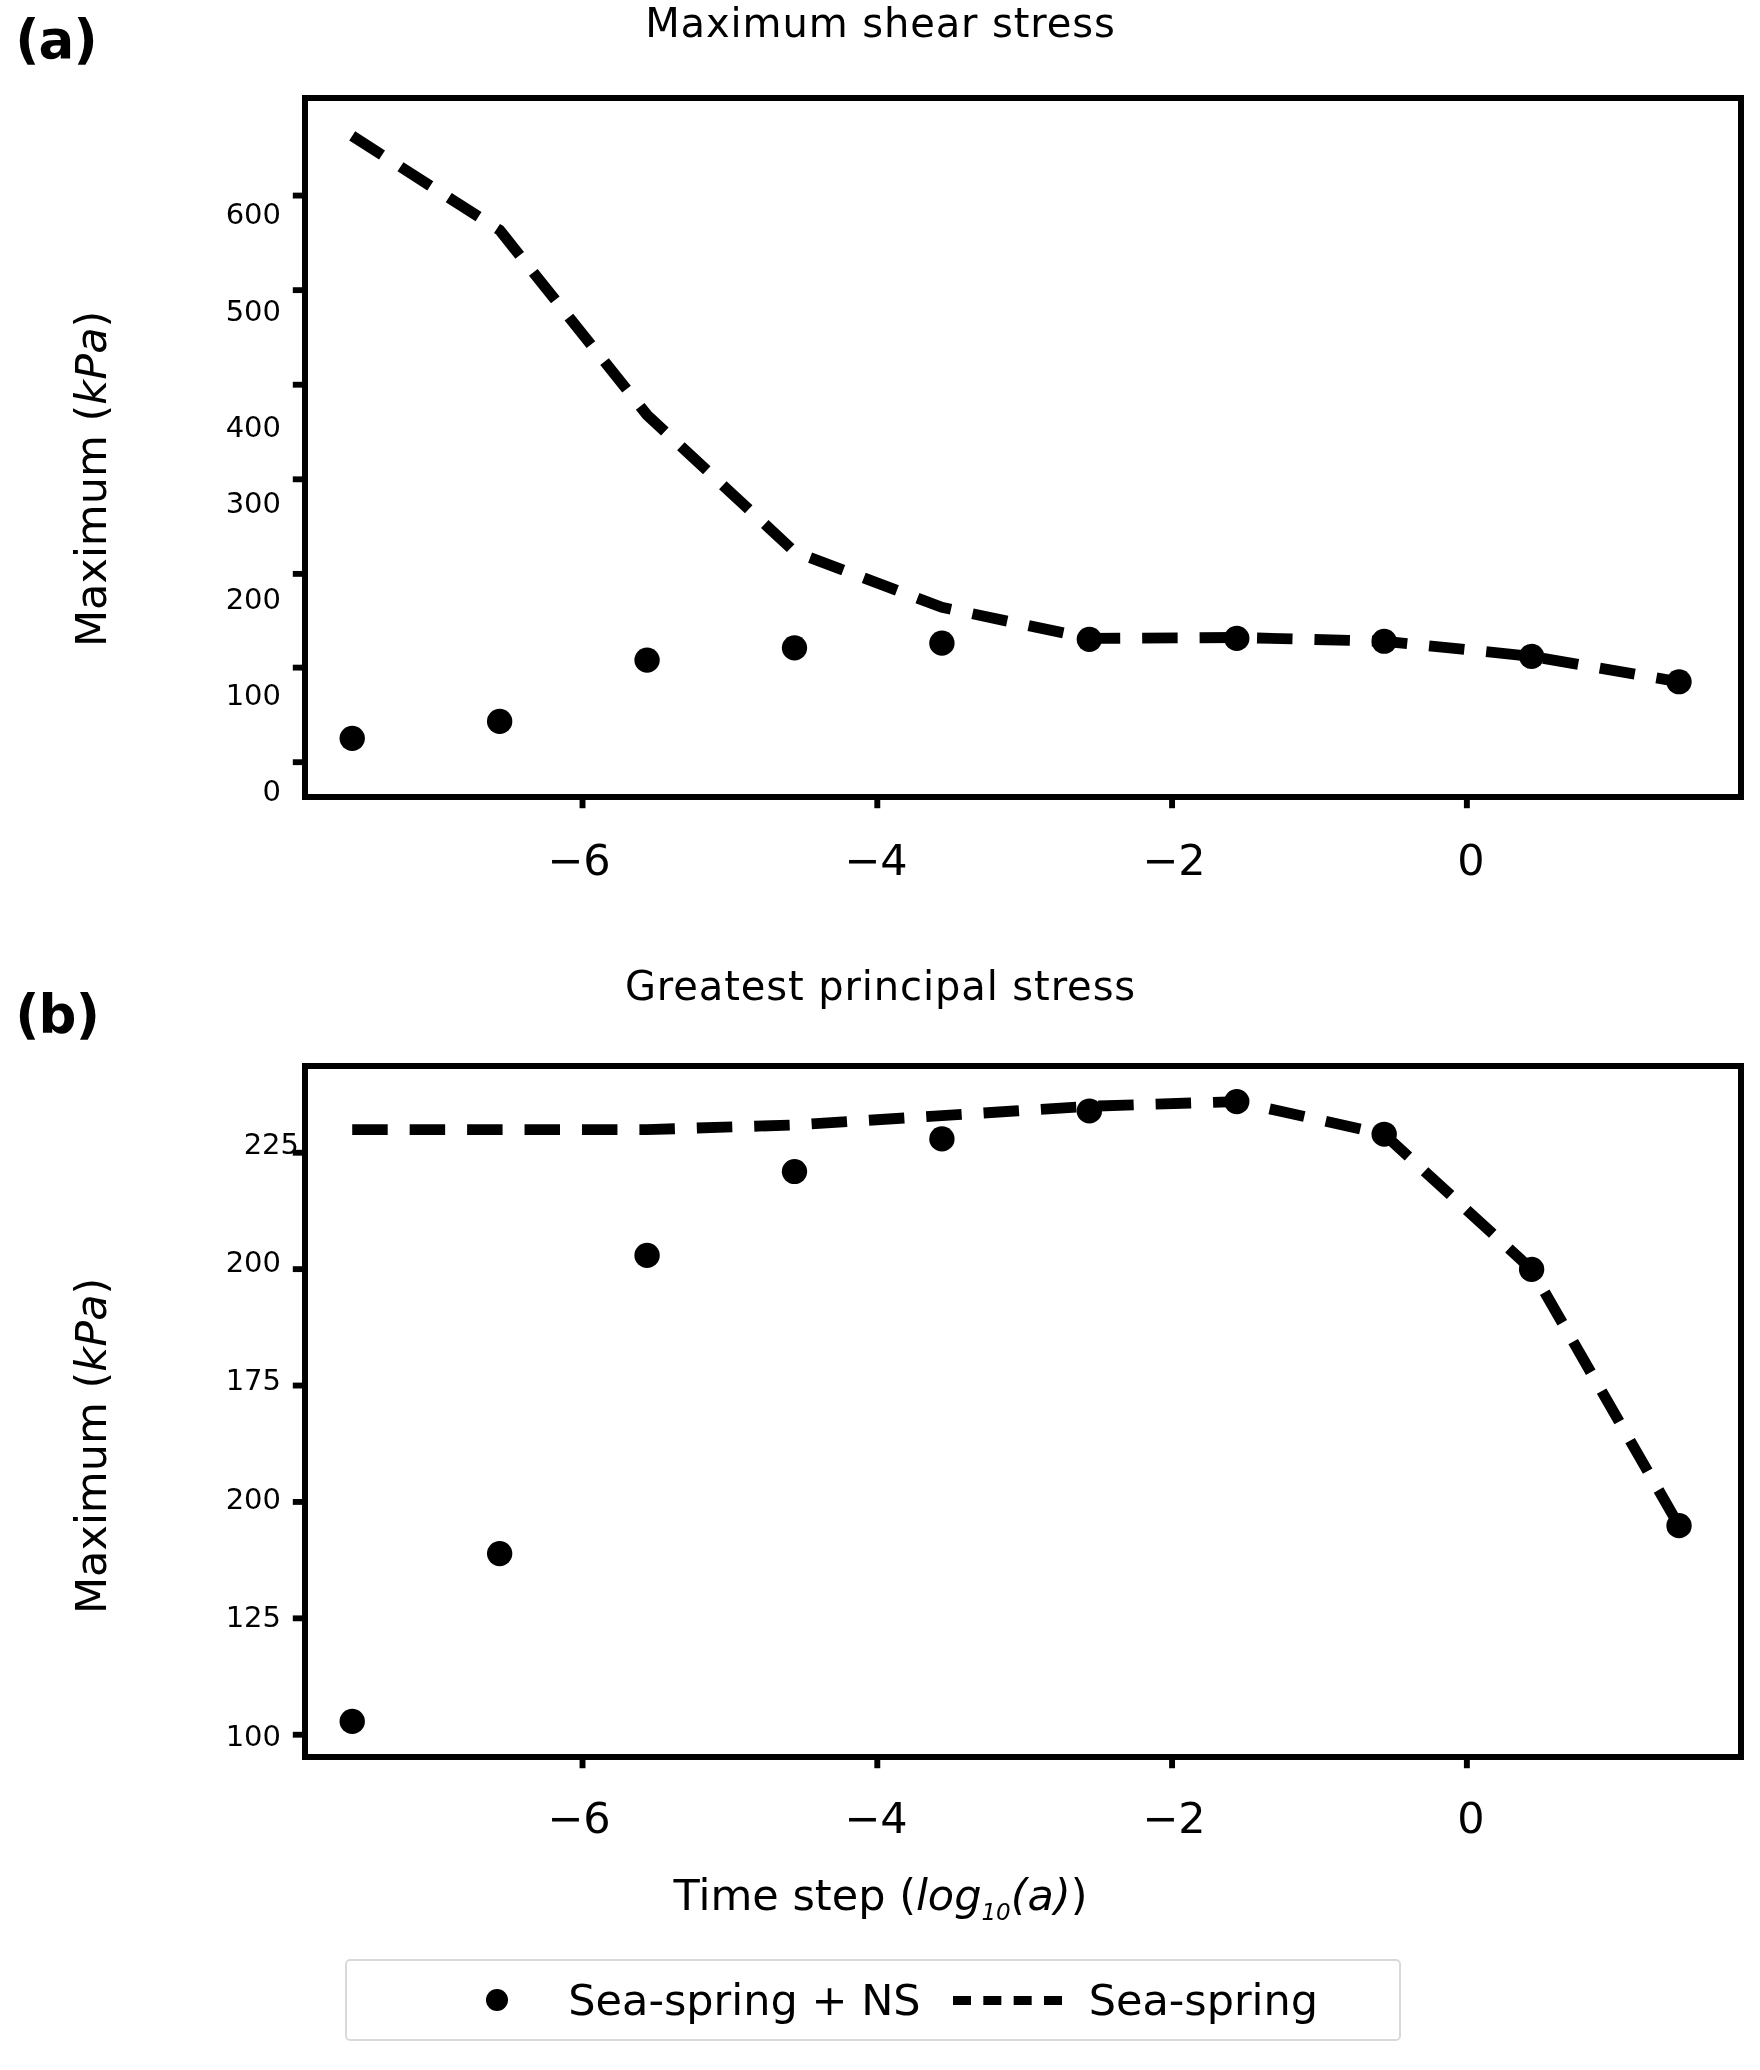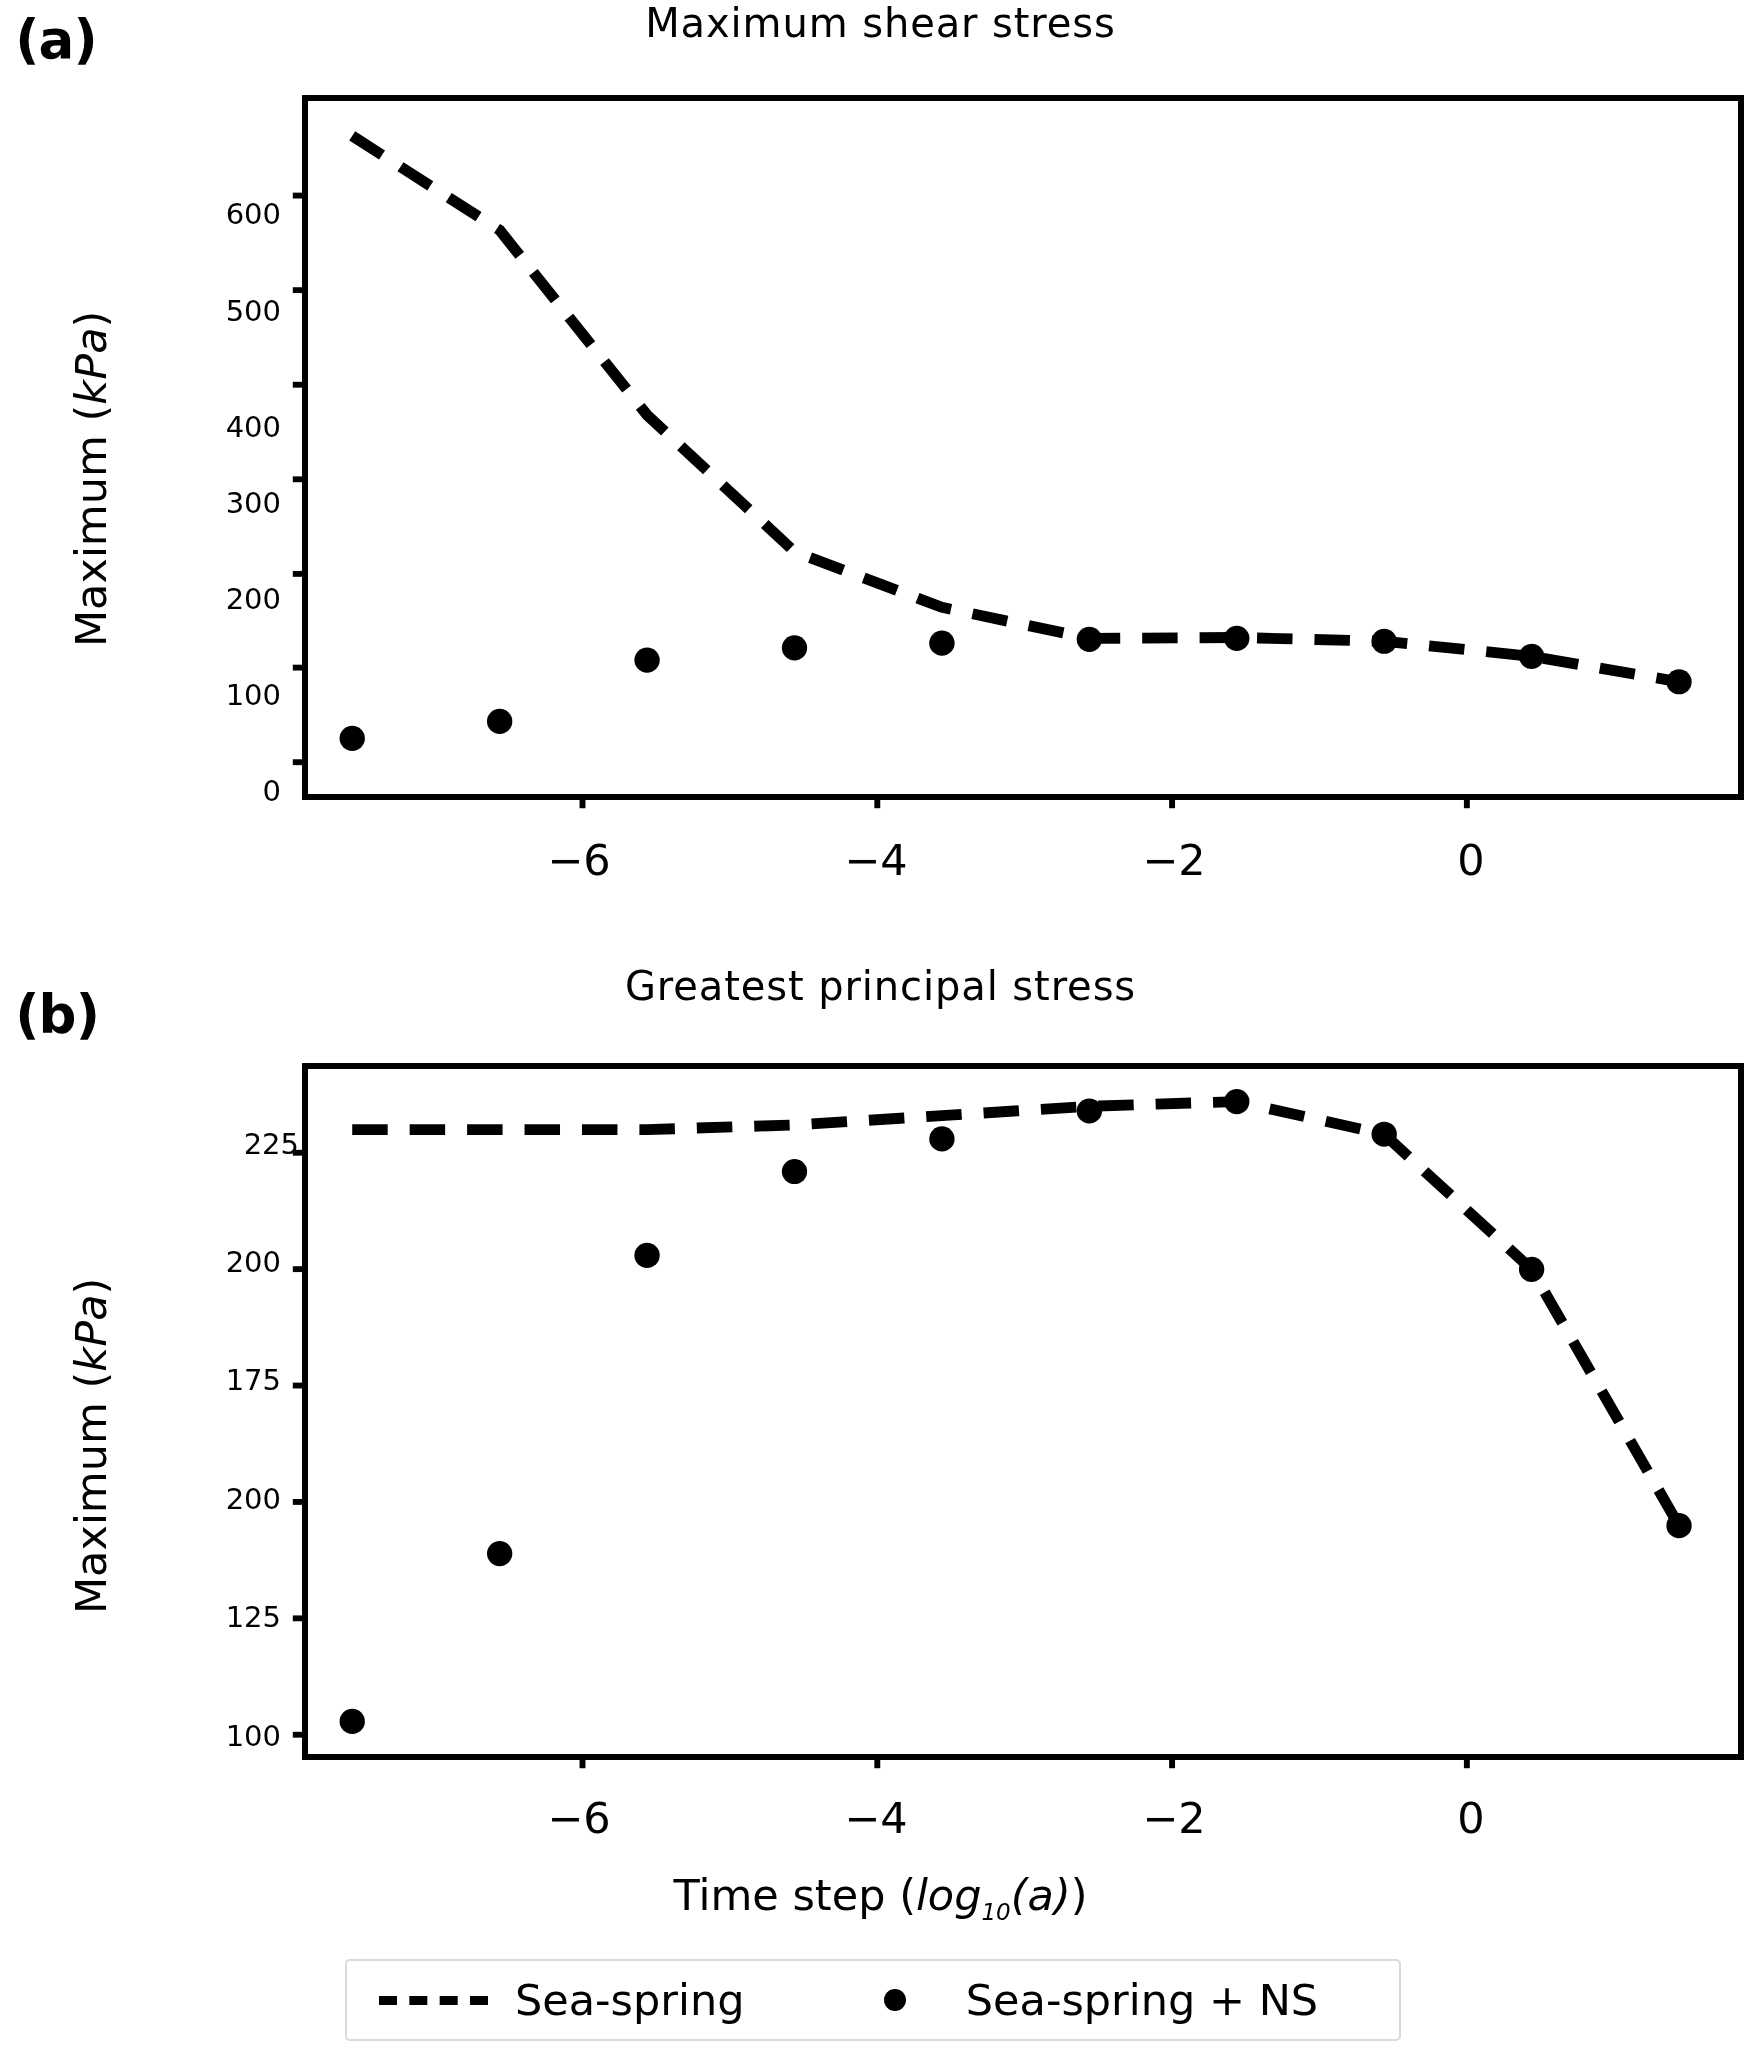--- a/index.html
+++ b/index.html
@@ -271,26 +271,26 @@
         </g>
       </svg>
     </div>
   </div>
 
   <div class="xlabel" style="top: 1870px; left: 0;">
     <span>Time step (</span><span class="it">log</span><span class="it sub">10</span><span class="it">(a)</span><span>)</span>
   </div>
 
   <div id="legend">
-    <div class="legend-entry" id="legend-entry-line">
-      <span class="legend-line-swatch"></span>
-      <span class="legend-text">Sea-spring</span>
-    </div>
     <div class="legend-entry" id="legend-entry-dot">
       <span class="legend-dot-swatch">
           <i></i>
         </span>
       <span class="legend-text">Sea-spring + NS</span>
     </div>
+    <div class="legend-entry" id="legend-entry-line">
+      <span class="legend-line-swatch"></span>
+      <span class="legend-text">Sea-spring</span>
+    </div>
   </div>
 
 </div>
 
 
 </body></html>

